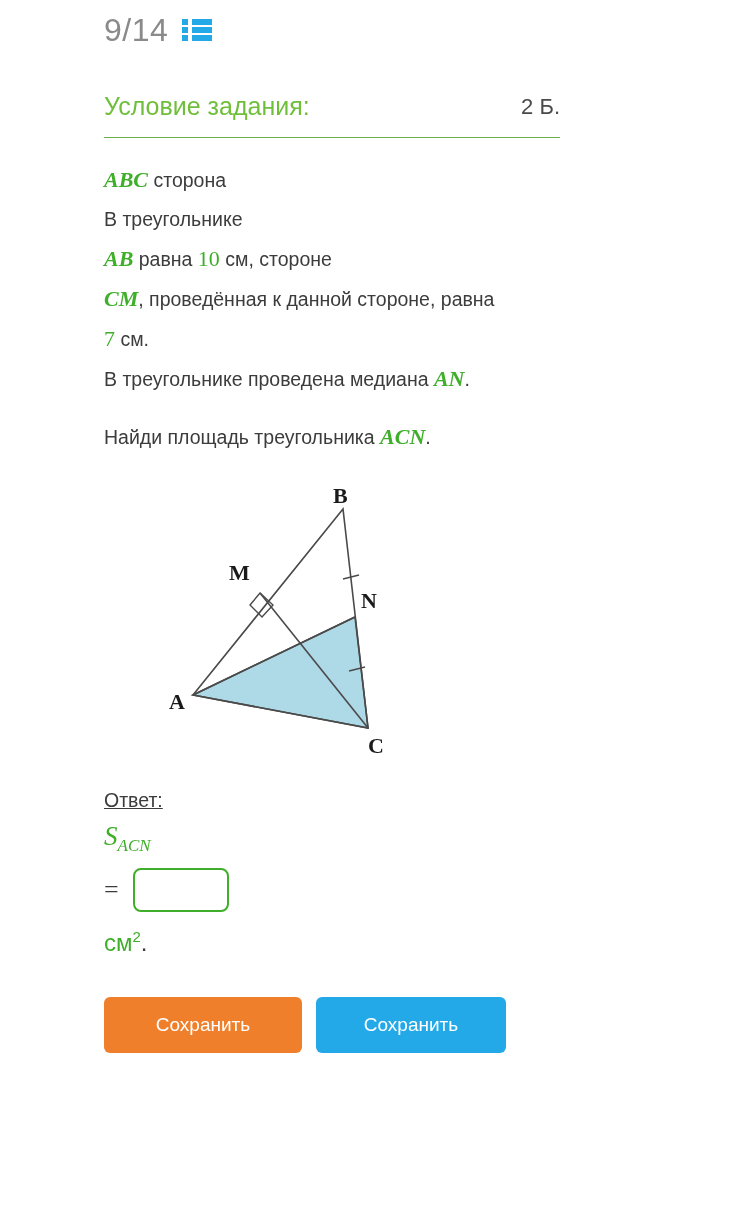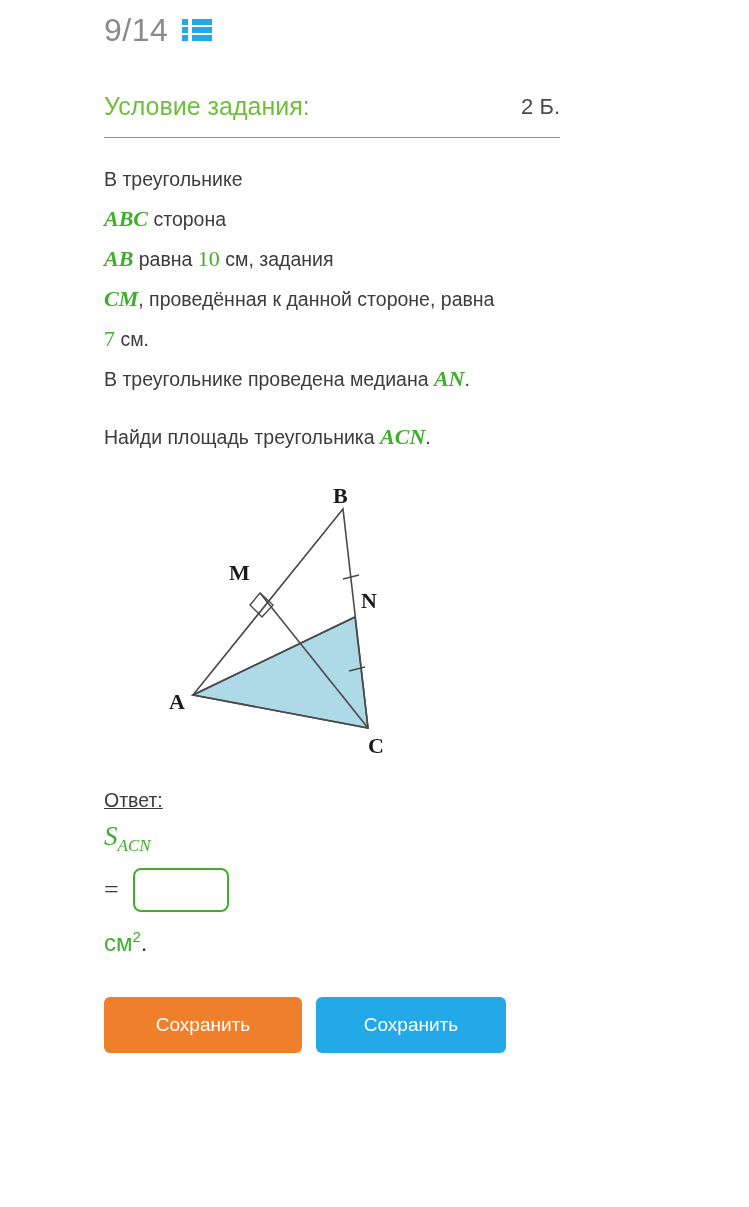--- a/index.html
+++ b/index.html
@@ -184,27 +184,27 @@
     </span>
   </div>
 
   <div class="task-header">
     <div class="task-title">Условие задания:</div>
     <div class="task-points">2 Б.</div>
   </div>
 
   <div class="statement">
     <span class="line">
+      <span class="mgreen">ABC</span><span> сторона</span>
+    </span>
+    <span class="line">
       <span>В треугольнике</span>
     </span>
     <span class="line">
-      <span class="mgreen">ABC</span><span> сторона</span>
-    </span>
-    <span class="line">
-      <span class="mgreen">AB</span><span> равна </span><span class="mnum">10</span><span> см, задания</span>
+      <span class="mgreen">AB</span><span> равна </span><span class="mnum">10</span><span> см, стороне</span>
     </span>
     <span class="line">
       <span class="mgreen">CM</span><span>, проведённая к данной стороне, равна</span>
     </span>
     <span class="line">
       <span class="mnum">7</span><span> см.</span>
     </span>
     <span class="line">
       <span>В треугольнике проведена медиана </span><span class="mgreen">AN</span><span>.</span>
     </span>

